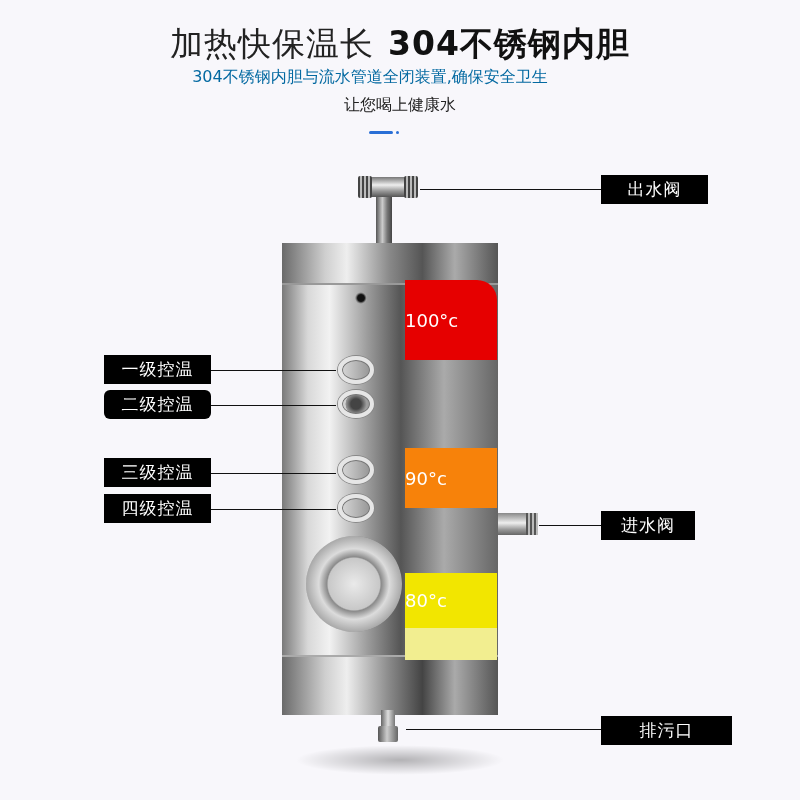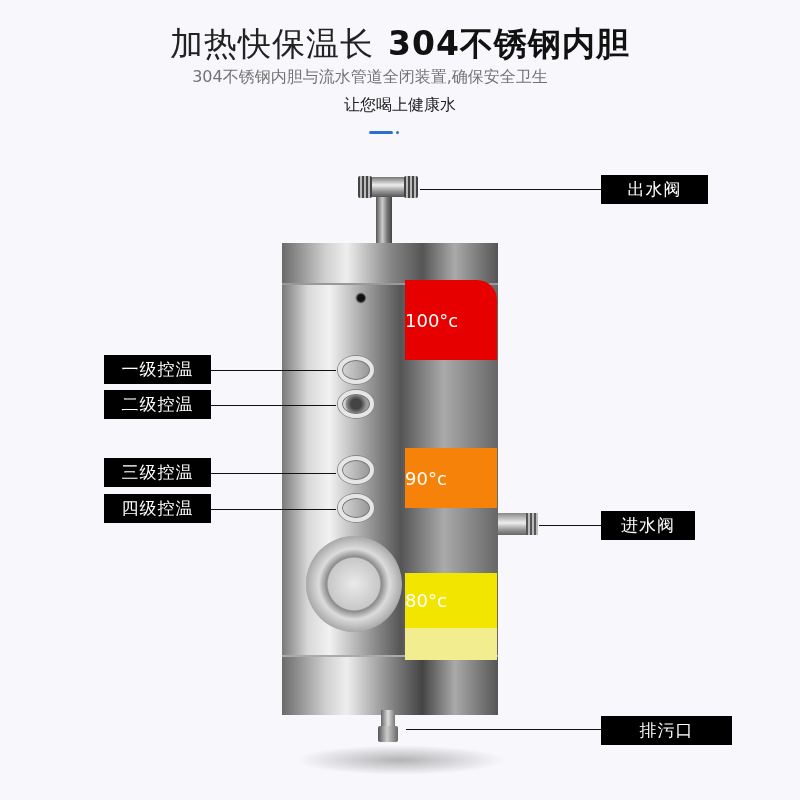--- a/index.html
+++ b/index.html
@@ -1,21 +1,21 @@
 <!DOCTYPE html>
 <html><head>
 <meta charset="utf-8">
 <style>
   html, body { margin:0; padding:0; }
   body { width:800px; height:800px; background:#f8f7fb; position:relative; overflow:hidden;
          font-family:"DejaVu Sans","Liberation Sans",sans-serif; color:#111; }
   .title { position:absolute; top:22px; left:0; width:800px; text-align:center; font-size:33px; letter-spacing:1px; }
   .title .light { font-weight:300; color:#222; }
   .title .bold { font-weight:bold; color:#111; margin-left:14px; }
-  .sub1 { position:absolute; top:67px; left:0; width:740px; text-align:center; font-size:16px; color:#737373; }
+  .sub1 { position:absolute; top:67px; left:0; width:740px; text-align:center; font-size:16px; color:#0369a1; }
   .sub2 { position:absolute; top:95px; left:0; width:800px; text-align:center; font-size:16px; color:#222; }
   .accent { position:absolute; top:131px; left:369px; width:24px; height:3px; background:#2a6fd6; border-radius:2px; }
   .accent-dot { position:absolute; top:131px; left:396px; width:3px; height:3px; background:#2a6fd6; border-radius:50%; }
 
   
   .shadow { position:absolute; left:295px; top:745px; width:210px; height:30px; border-radius:50%;
             background:radial-gradient(ellipse at center, rgba(0,0,0,0.28), rgba(0,0,0,0) 70%); }
   .pipe-top { position:absolute; left:376px; top:190px; width:16px; height:58px;
               background:linear-gradient(90deg,#555,#ccc 40%,#777 70%,#444); }
   .tee { position:absolute; left:358px; top:177px; width:60px; height:20px; border-radius:3px;
@@ -101,20 +101,20 @@
 
 <div class="leader" style="left:539px;top:525px;width:62px;"></div>
 <div class="tag" style="left:601px;top:511px;width:94px;height:29px;">进水阀</div>
 
 <div class="leader" style="left:406px;top:729px;width:195px;"></div>
 <div class="tag" style="left:601px;top:716px;width:131px;height:29px;">排污口</div>
 
 <div class="tag" style="left:104px;top:355px;width:107px;height:29px;">一级控温</div>
 <div class="leader" style="left:211px;top:370px;width:125px;"></div>
 
-<div class="tag" style="left:104px;top:390px;width:107px;height:29px;">二级控温</div>
+<div class="tag" style="left:104px;top:390px;width:107px;height:29px;border-radius:6px;">二级控温</div>
 <div class="leader" style="left:211px;top:405px;width:125px;"></div>
 
 <div class="tag" style="left:104px;top:458px;width:107px;height:29px;">三级控温</div>
 <div class="leader" style="left:211px;top:473px;width:125px;"></div>
 
 <div class="tag" style="left:104px;top:494px;width:107px;height:29px;">四级控温</div>
 <div class="leader" style="left:211px;top:509px;width:125px;"></div>
 
 </body></html>

